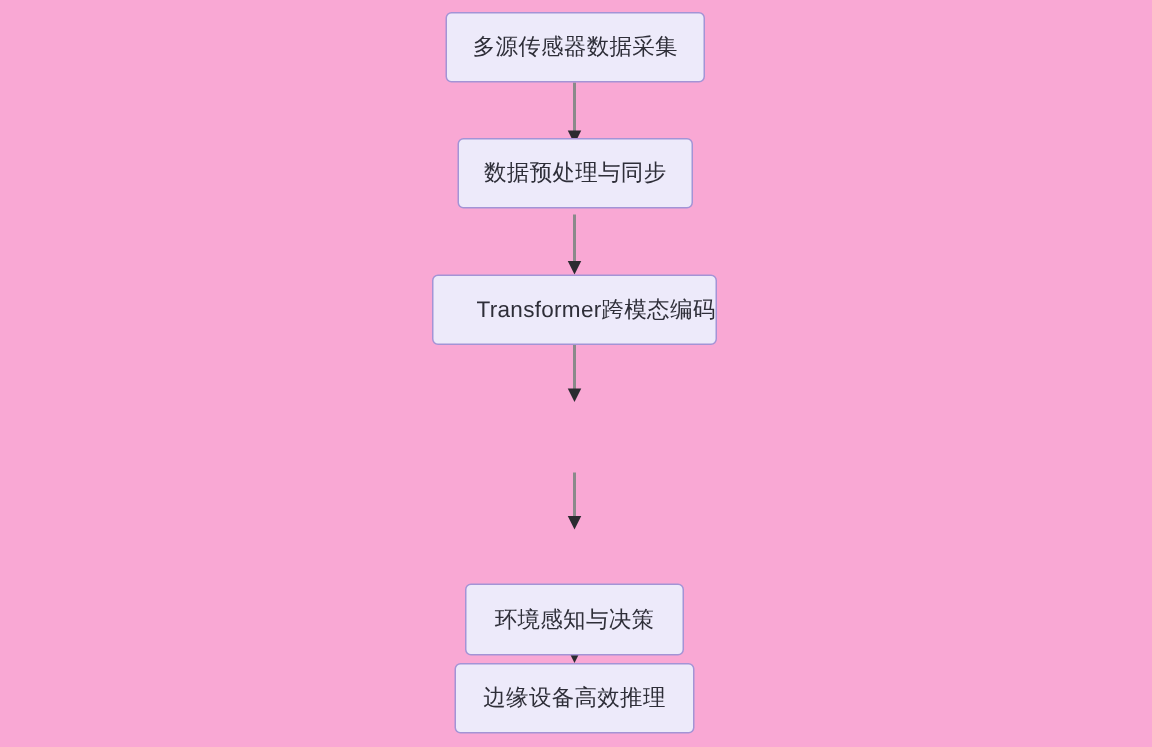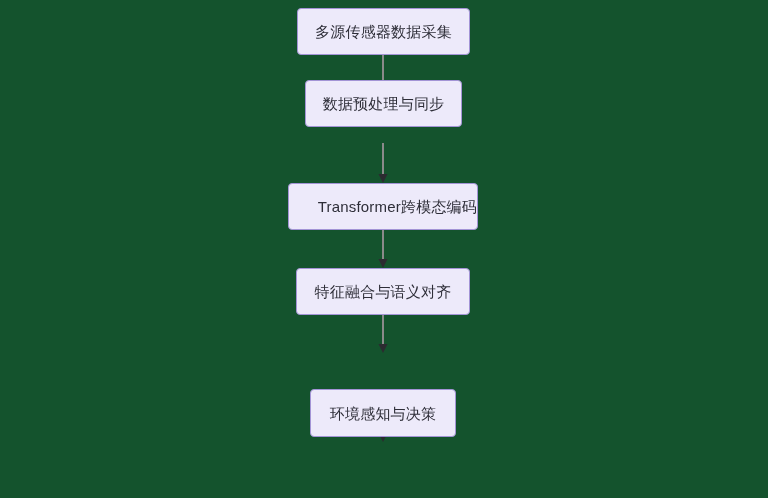--- a/index.html
+++ b/index.html
@@ -11,21 +11,21 @@
   body {
     width: 768px;
     height: 498px;
     font-family: "Liberation Sans", "DejaVu Sans", sans-serif;
     overflow: hidden;
   }
   #flow-canvas {
     position: relative;
     width: 768px;
     height: 498px;
-    background: #14532d;
+    background: #f9a8d4;
   }
   .node {
     position: absolute;
     box-sizing: border-box;
     background: #EDEAFA;
     border: 1.4px solid #A394D6;
     border-radius: 4px;
     display: flex;
     align-items: center;
     justify-content: center;
@@ -74,25 +74,25 @@
       <line class="conn-line" x1="10" y1="0" x2="10" y2="30"></line>
       <polygon class="conn-head" points="5.5,29 14.5,29 10,38"></polygon>
     </svg>
     <svg class="connector" width="20" height="41" style="left: 373px; top: 401px;">
       <line class="conn-line" x1="10" y1="0" x2="10" y2="33"></line>
       <polygon class="conn-head" points="5.5,32 14.5,32 10,41"></polygon>
     </svg>
     <div class="node" style="left: 297px; top: 8px; width: 173px; height: 47px;">
       <span class="node-label">多源传感器数据采集</span>
     </div>
-    <div class="node" style="left: 305px; top: 80px; width: 157px; height: 47px;">
+    <div class="node" style="left: 305px; top: 92px; width: 157px; height: 47px;">
       <span class="node-label">数据预处理与同步</span>
     </div>
     <div class="node" style="left: 288px; top: 183px; width: 190px; height: 47px; justify-content: flex-end;">
       <span class="node-label">Transformer跨模态编码</span>
     </div>
-    <div class="node" style="left: 296px; top: 268px; width: 174px; height: 47px;">
-      <span class="node-label">特征融合与语义对齐</span>
-    </div>
     <div class="node" style="left: 310px; top: 353px; width: 146px; height: 48px; margin-top: 36px;">
       <span class="node-label">环境感知与决策</span>
+    </div>
+    <div class="node" style="left: 303px; top: 442px; width: 160px; height: 47px;">
+      <span class="node-label">边缘设备高效推理</span>
     </div>
   </div>
 
 </body></html>

